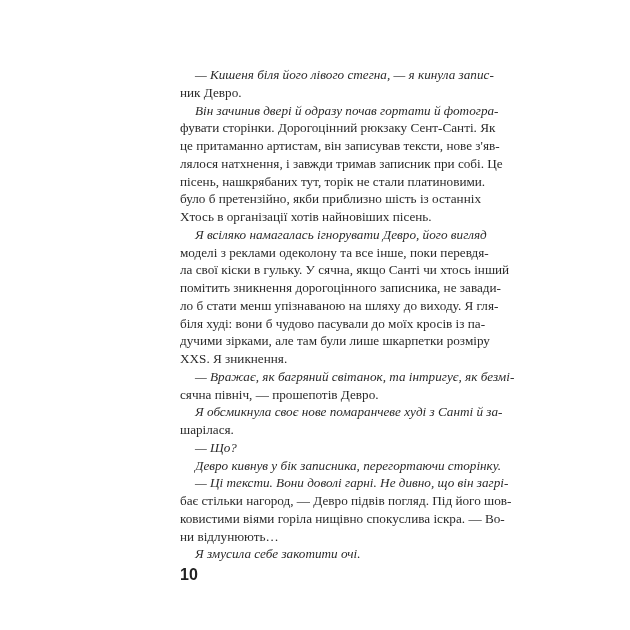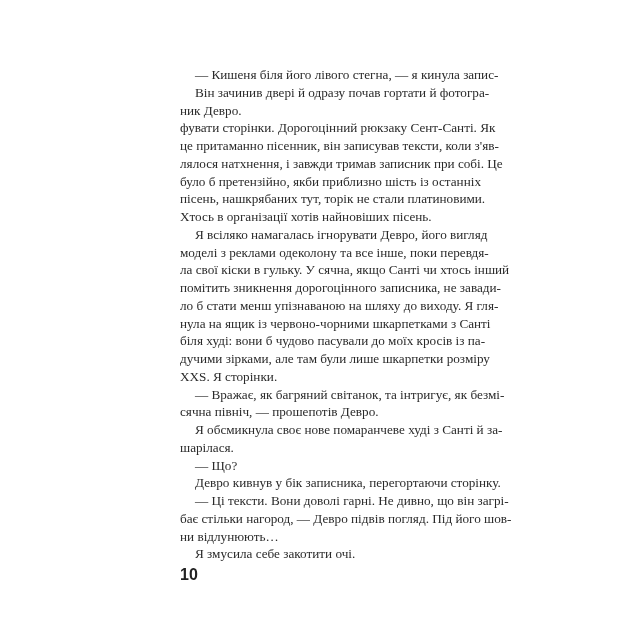--- a/index.html
+++ b/index.html
@@ -5,54 +5,54 @@
   html, body { margin:0; padding:0; }
   body { width:630px; height:630px; background:#ffffff; position:relative; overflow:hidden; }
   .page-text {
     position:absolute; left:180px; top:66px; width:284px;
     font-family: "Liberation Serif", "DejaVu Serif", serif;
     font-size:13.2px; line-height:17.75px; color:#2a2a2a;
     text-align:justify; hyphens:manual;
   }
   .line { display:block; white-space:nowrap; text-align:justify; text-align-last:justify; height:17.75px; }
   .line.last { text-align-last:left; }
-  .line.indent { padding-left:15px; }
+  .line.indent { padding-left:15px;font-style:italic; }
   .page-number {
     position:absolute; left:180px; top:566px;
     font-family: "Liberation Sans", "DejaVu Sans", sans-serif;
     font-weight:bold; font-size:16px; color:#222;
   }
 </style>
 </head>
 <body>
 
 <div class="page-text" id="body-text">
     <span class="line indent">— Кишеня біля його лівого стегна, — я кинула запис-</span>
+    <span class="line last">ник Девро.</span>
     <span class="line indent">Він зачинив двері й одразу почав гортати й фотогра-</span>
-    <span class="line last">ник Девро.</span>
     <span class="line">фувати сторінки. Дорогоцінний рюкзаку Сент-Санті. Як</span>
-    <span class="line">це притаманно пісенник, він записував тексти, коли з'яв-</span>
+    <span class="line">це притаманно артистам, він записував тексти, нове з'яв-</span>
     <span class="line">лялося натхнення, і завжди тримав записник при собі. Це</span>
+    <span class="line">пісень, нашкрябаних тут, торік не стали платиновими.</span>
     <span class="line">було б претензійно, якби приблизно шість із останніх</span>
-    <span class="line">пісень, нашкрябаних тут, торік не стали платиновими.</span>
     <span class="line last">Хтось в організації хотів найновіших пісень.</span>
     <span class="line indent">Я всіляко намагалась ігнорувати Девро, його вигляд</span>
     <span class="line">моделі з реклами одеколону та все інше, поки перевдя-</span>
     <span class="line">ла свої кіски в гульку. У сячна, якщо Санті чи хтось інший</span>
     <span class="line">помітить зникнення дорогоцінного записника, не завади-</span>
     <span class="line">ло б стати менш упізнаваною на шляху до виходу. Я гля-</span>
-    <span class="line">нула на ящик із червоно-чорними шкарпетками з Санті</span>
     <span class="line">біля худі: вони б чудово пасували до моїх кросів із па-</span>
     <span class="line">дучими зірками, але там були лише шкарпетки розміру</span>
-    <span class="line last">XXS. Я сторінки.</span>
+    <span class="line last">XXS. Я зникнення.</span>
     <span class="line indent">— Вражає, як багряний світанок, та інтригує, як безмі-</span>
     <span class="line last">сячна північ, — прошепотів Девро.</span>
     <span class="line indent">Я обсмикнула своє нове помаранчеве худі з Санті й за-</span>
     <span class="line last">шарілася.</span>
     <span class="line indent last">— Що?</span>
     <span class="line indent">Девро кивнув у бік записника, перегортаючи сторінку.</span>
     <span class="line indent">— Ці тексти. Вони доволі гарні. Не дивно, що він загрі-</span>
     <span class="line">бає стільки нагород, — Девро підвів погляд. Під його шов-</span>
+    <span class="line">ковистими віями горіла нищівно спокуслива іскра. — Во-</span>
     <span class="line last">ни відлунюють…</span>
     <span class="line indent last">Я змусила себе закотити очі.</span>
   </div>
 
 <div class="page-number">10</div>
 
 </body></html>

